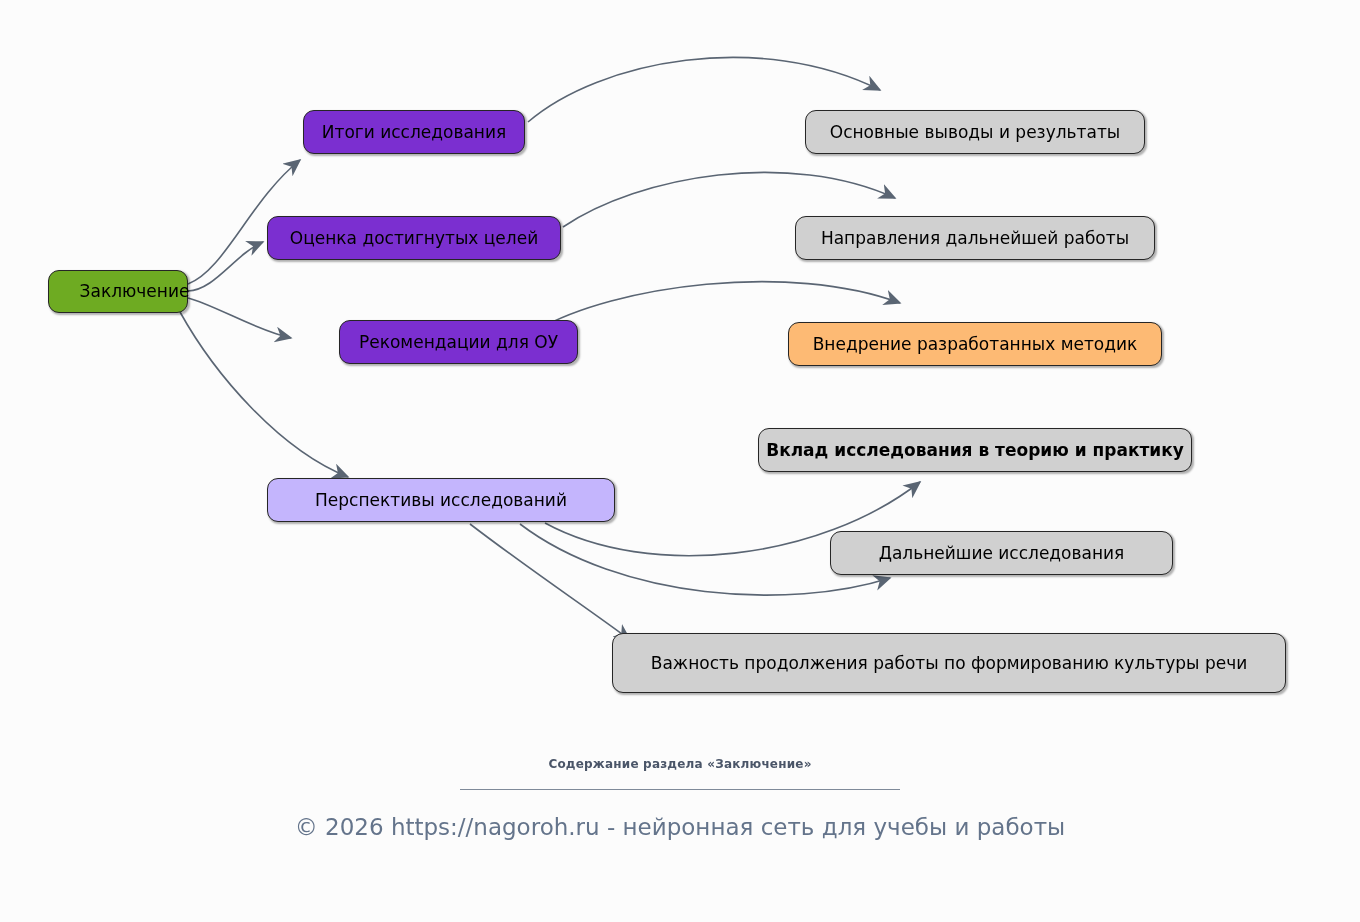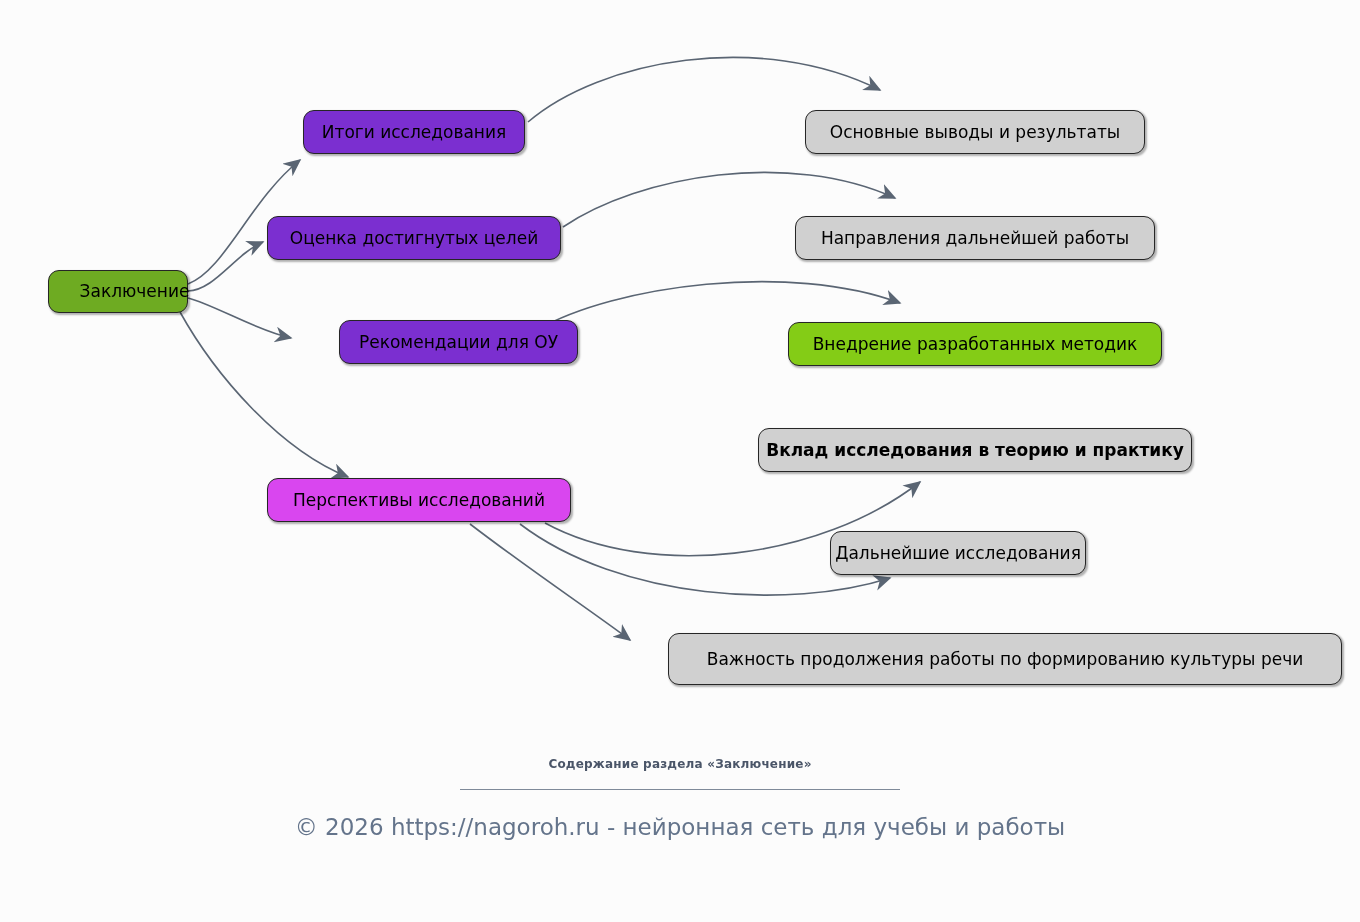--- a/index.html
+++ b/index.html
@@ -112,40 +112,40 @@
 
   <div class="node node-branch" style="left: 267px; top: 216px; width: 294px; height: 44px; background: rgb(123, 47, 208);">
     <span class="node-label">Оценка достигнутых целей</span>
   </div>
   <div class="node node-branch" style="left: 303px; top: 110px; width: 222px; height: 44px; background: rgb(123, 47, 208);">
     <span class="node-label">Итоги исследования</span>
   </div>
   <div class="node node-branch" style="left: 295px; top: 320px; width: 239px; height: 44px; background: rgb(123, 47, 208); margin-left: 44px;">
     <span class="node-label">Рекомендации для ОУ</span>
   </div>
-  <div class="node node-branch" style="left: 267px; top: 478px; width: 304px; height: 44px; background: #d946ef;">
+  <div class="node node-branch" style="left: 267px; top: 478px; width: 348px; height: 44px; background: #c4b5fd;">
     <span class="node-label">Перспективы исследований</span>
   </div>
 
   <div class="node node-leaf" style="left: 805px; top: 110px; width: 340px; height: 44px; background: rgb(208, 208, 208);">
     <span class="node-label">Основные выводы и результаты</span>
   </div>
   <div class="node node-leaf" style="left: 795px; top: 216px; width: 360px; height: 44px; background: rgb(208, 208, 208);">
     <span class="node-label">Направления дальнейшей работы</span>
   </div>
-  <div class="node node-leaf" style="left: 788px; top: 322px; width: 374px; height: 44px; background: #84cc16;">
+  <div class="node node-leaf" style="left: 788px; top: 322px; width: 374px; height: 44px; background: #fdba74;">
     <span class="node-label">Внедрение разработанных методик</span>
   </div>
   <div class="node node-leaf" style="left: 758px; top: 428px; width: 434px; height: 44px; background: rgb(208, 208, 208); font-weight: bold;">
     <span class="node-label">Вклад исследования в теорию и практику</span>
   </div>
-  <div class="node node-leaf" style="left: 830px; top: 531px; width: 256px; height: 44px; background: rgb(208, 208, 208);">
+  <div class="node node-leaf" style="left: 830px; top: 531px; width: 343px; height: 44px; background: rgb(208, 208, 208);">
     <span class="node-label">Дальнейшие исследования</span>
   </div>
-  <div class="node node-leaf" style="left: 668px; top: 633px; width: 674px; height: 52px; background: rgb(208, 208, 208);">
+  <div class="node node-leaf" style="left: 612px; top: 633px; width: 674px; height: 60px; background: rgb(208, 208, 208);">
     <span class="node-label">Важность продолжения работы по формированию культуры речи</span>
   </div>
 
   <div id="footer">
     <div id="footer-title">Содержание раздела «Заключение»</div>
     <div id="footer-rule"></div>
     <div id="footer-credit">© 2026 https://nagoroh.ru - нейронная сеть для учебы и работы</div>
   </div>
 
 </div>

